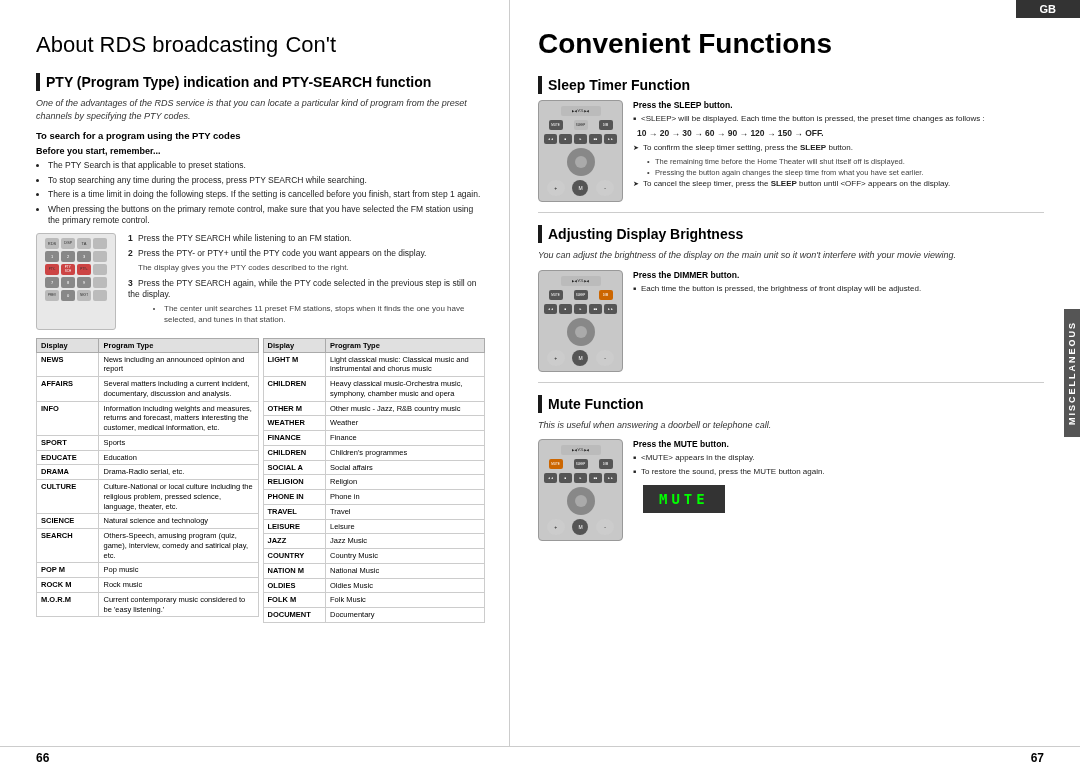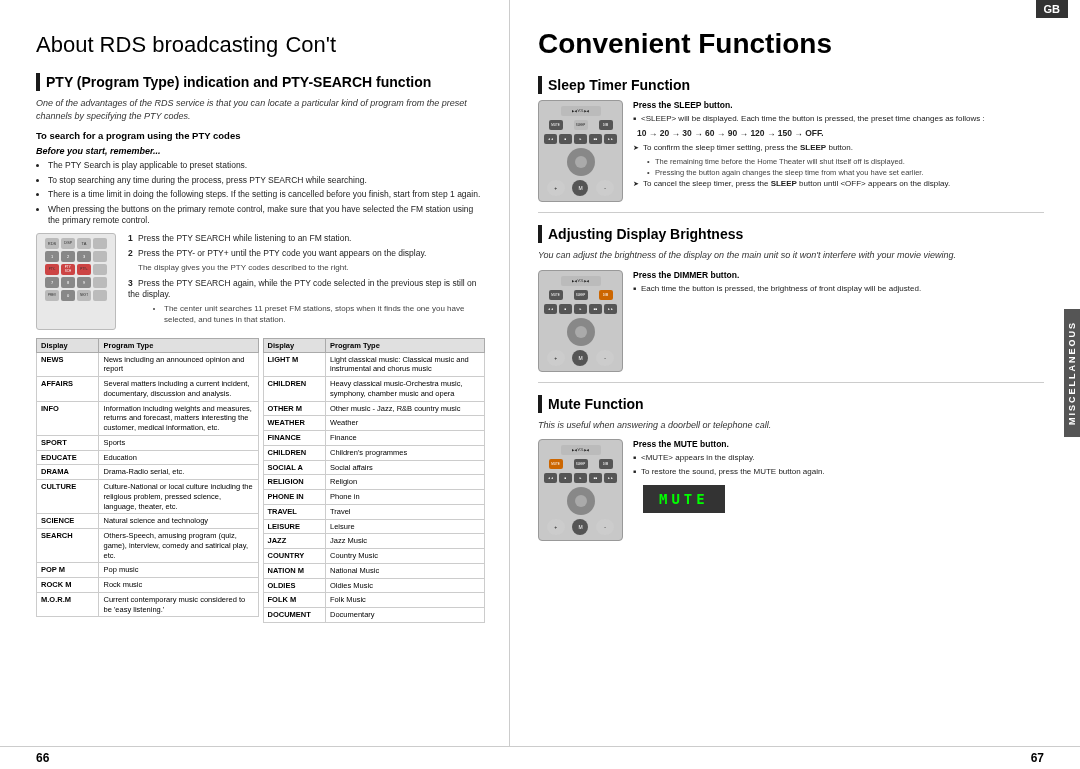--- a/index.html
+++ b/index.html
@@ -75,21 +75,20 @@
       font-size: 9.5px;
       font-weight: bold;
       margin-bottom: 5px;
       color: #000;
     }
     .subheading {
       font-size: 9px;
       font-weight: bold;
       margin-bottom: 4px;
       color: #000;
-      font-style: italic;
     }
     .bullet-list {
       margin-left: 12px;
       margin-bottom: 6px;
     }
     .bullet-list li {
       font-size: 8.5px;
       color: #222;
       margin-bottom: 3px;
       list-style-type: disc;
@@ -174,26 +173,26 @@
       width: 55px;
       font-weight: bold;
     }
     .prog-table .desc-col {
       width: 140px;
     }
     
     .gb-badge {
       position: absolute;
       top: 0;
-      right: 12px;
+      right: 0;
       background: #333;
       color: #fff;
       font-size: 11px;
       font-weight: bold;
-      padding: 3px 8px;
+      padding: 3px 24px;
     }
     .right-h1 {
       font-size: 28px;
       font-weight: bold;
       margin-bottom: 16px;
       color: #000;
     }
     .section-content {
       display: flex;
       gap: 10px;
@@ -352,21 +351,21 @@
       <div class="section-bar"></div>
       <h2>PTY (Program Type) indication and PTY-SEARCH function</h2>
     </div>
 
     <p class="italic-intro">One of the advantages of the RDS service is that you can locate a particular kind of program from the preset channels by specifying the PTY codes.</p>
 
     <p class="bold-subheading">To search for a program using the PTY codes</p>
     <p class="subheading">Before you start, remember...</p>
 
     <ul class="bullet-list">
-      <li>The PTY Search is play applicable to preset stations.</li>
+      <li>The PTY Search is that applicable to preset stations.</li>
       <li>To stop searching any time during the process, press PTY SEARCH while searching.</li>
       <li>There is a time limit in doing the following steps. If the setting is cancelled before you finish, start from step 1 again.</li>
       <li>When pressing the buttons on the primary remote control, make sure that you have selected the FM station using the primary remote control.</li>
     </ul>
 
     <div class="steps-area">
 
       <div class="remote-img">
         <div style="display:grid; grid-template-columns: repeat(4,14px); gap:2px; margin-bottom:3px;">
           <div class="remote-btn" style="font-size:4px; background:#bbb;">RDS</div>

